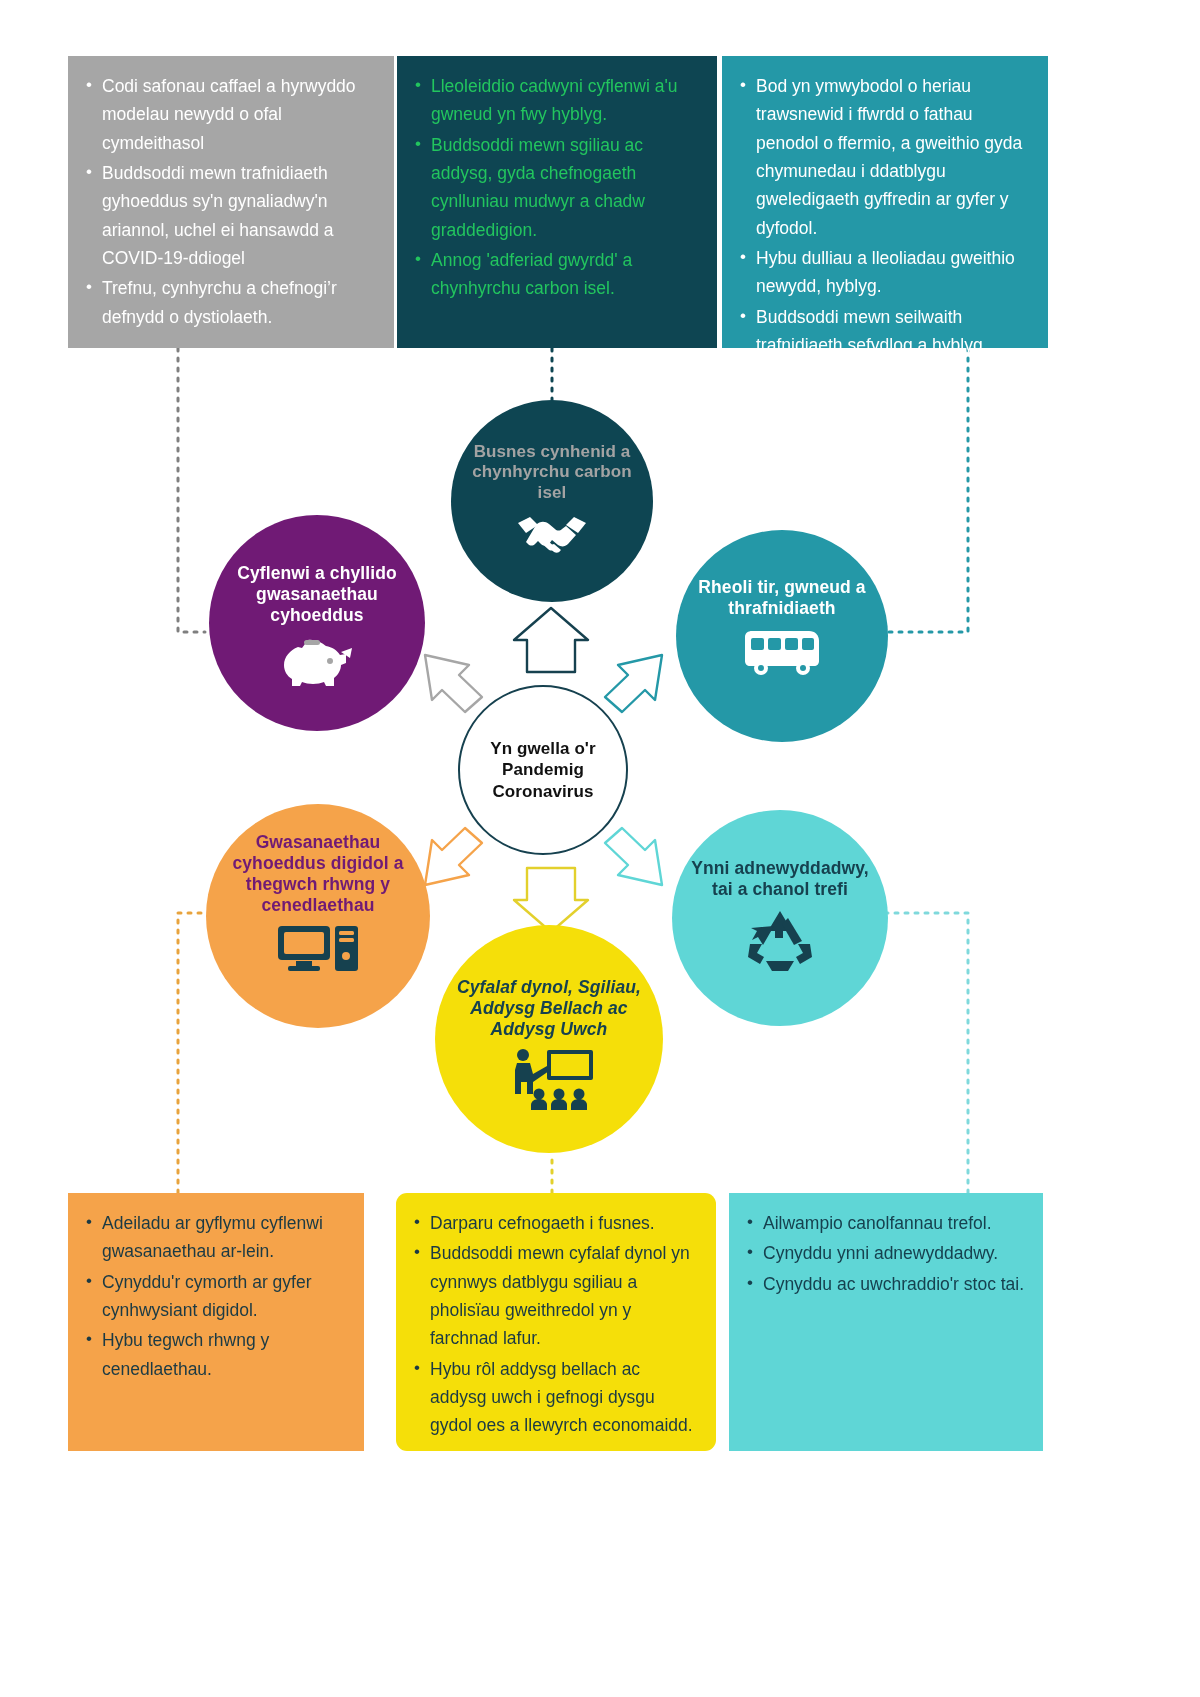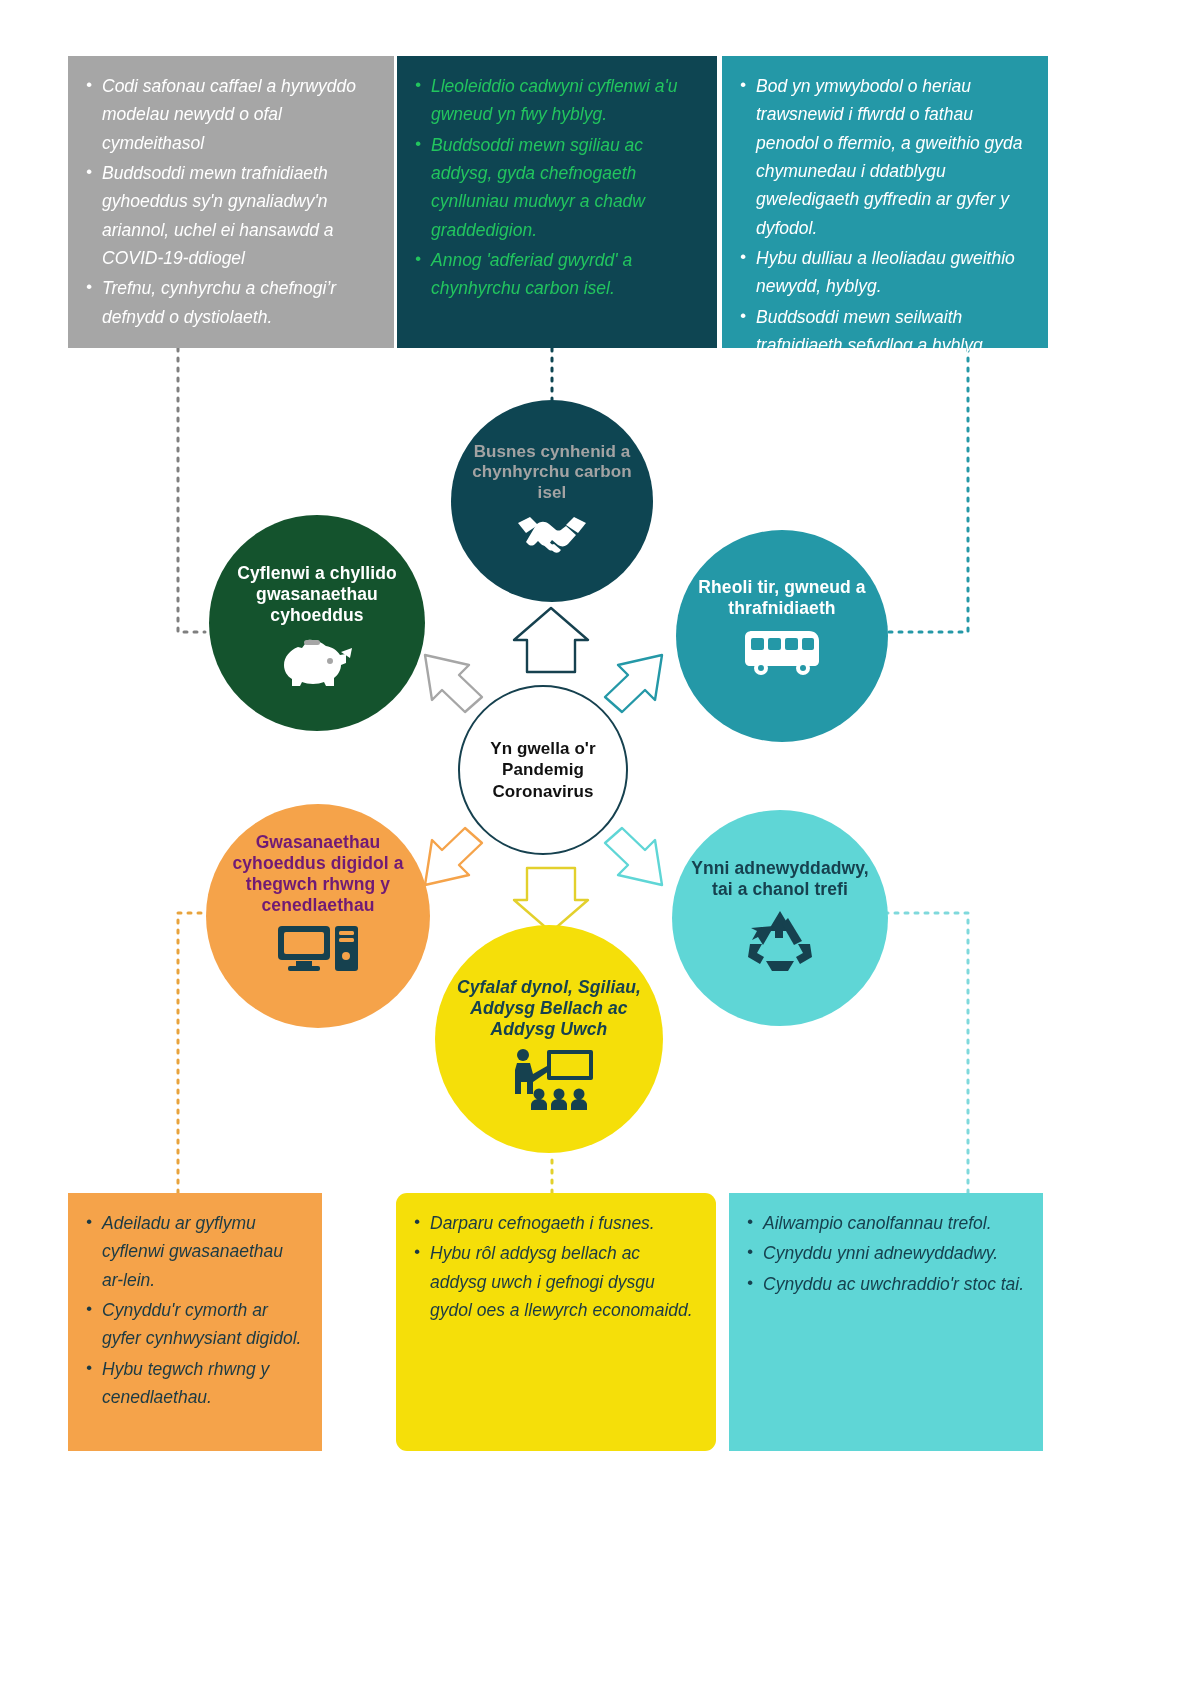--- a/index.html
+++ b/index.html
@@ -16,39 +16,39 @@
   #canvas { position: absolute; inset: 0; }
 
   
   .textbox {
     position: absolute;
     padding: 16px 18px 16px 12px;
     font-size: 17.5px;
     line-height: 1.62;
   }
   .textbox ul { margin: 0; padding: 0 0 0 20px; list-style: none; }
-  .textbox li { position: relative; margin: 0 0 2px 0; padding-left: 2px; font-style: italic; }
+  .textbox li { position: relative; margin: 0 0 2px 0; padding-left: 2px; }
   .textbox li::before {
     content: "\2022";
     position: absolute; left: -14px; top: -1px;
     font-size: 17px;
   }
 
   .tb-grey   { background: #a6a6a6; color: #ffffff; }
   .tb-navy   { background: #0e4552; color: #22c55e; }
   .tb-teal   { background: #2498a7; color: #ffffff; }
   .tb-orange { background: #f5a34a; color: #1b3a44; }
   .tb-yellow { background: #f5df09; color: #1b3a44; border-radius: 11px; }
   .tb-cyan   { background: #5fd6d6; color: #16414f; }
 
   .box-tl { left: 68px;  top: 56px;  width: 326px; height: 292px; }
   .box-tm { left: 397px; top: 56px;  width: 320px; height: 292px; }
   .box-tr { left: 722px; top: 56px;  width: 326px; height: 292px; }
 
-  .box-bl { left: 68px;  top: 1193px; width: 254px; height: 258px; }
+  .box-bl { left: 68px;  top: 1193px; width: 296px; height: 258px; }
   .box-bm { left: 396px; top: 1193px; width: 320px; height: 258px; }
   .box-br { left: 729px; top: 1193px; width: 314px; height: 258px; }
 
   
   .circle {
     position: absolute;
     border-radius: 50%;
     display: flex;
     flex-direction: column;
     align-items: center;
@@ -70,21 +70,21 @@
   .c-business {
     left: 451px; top: 400px; width: 202px; height: 202px;
     background: #0e4552; color: #a3a3a3;
     padding-top: 42px;
   }
   .c-business .ctitle { font-size: 17px; }
 
   
   .c-supply {
     left: 209px; top: 515px; width: 216px; height: 216px;
-    background: #14532d; color: #ffffff;
+    background: #701a75; color: #ffffff;
     padding-top: 48px;
     align-items: center;
   }
   .c-supply .ctitle { font-size: 17.5px; }
 
   
   .c-land {
     left: 676px; top: 530px; width: 212px; height: 212px;
     background: #2498a7; color: #ffffff;
     padding-top: 47px;
@@ -213,20 +213,21 @@
     <ul>
       <li>Adeiladu ar gyflymu cyflenwi gwasanaethau ar-lein.</li>
       <li>Cynyddu'r cymorth ar gyfer cynhwysiant digidol.</li>
       <li>Hybu tegwch rhwng y cenedlaethau.</li>
     </ul>
   </div>
 
   <div class="textbox tb-yellow box-bm">
     <ul>
       <li>Darparu cefnogaeth i fusnes.</li>
+      <li>Buddsoddi mewn cyfalaf dynol yn cynnwys datblygu sgiliau a pholisïau gweithredol yn y farchnad lafur.</li>
       <li>Hybu rôl addysg bellach ac addysg uwch i gefnogi dysgu gydol oes a llewyrch economaidd.</li>
     </ul>
   </div>
 
   <div class="textbox tb-cyan box-br">
     <ul>
       <li>Ailwampio canolfannau trefol.</li>
       <li>Cynyddu ynni adnewyddadwy.</li>
       <li>Cynyddu ac uwchraddio'r stoc tai.</li>
     </ul>

